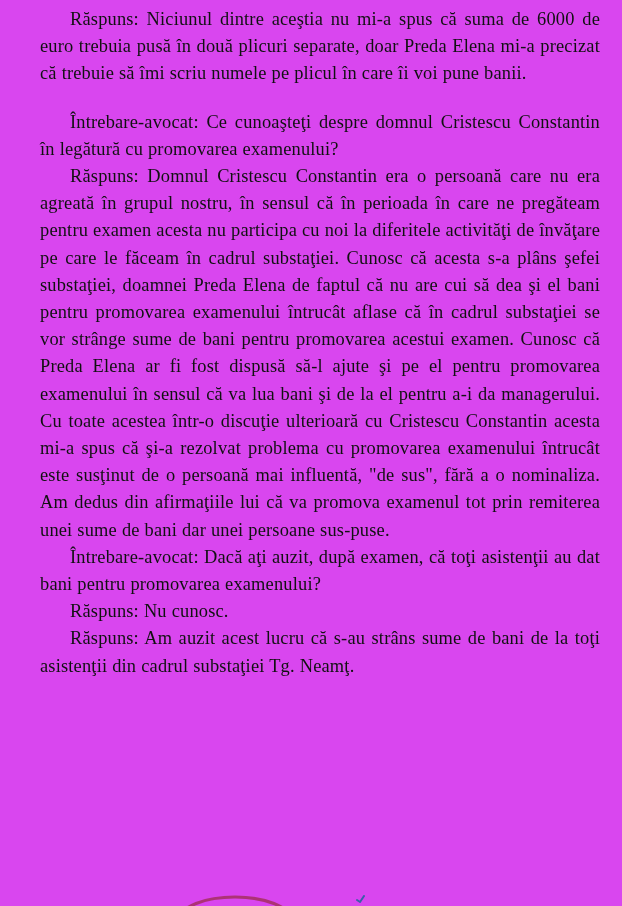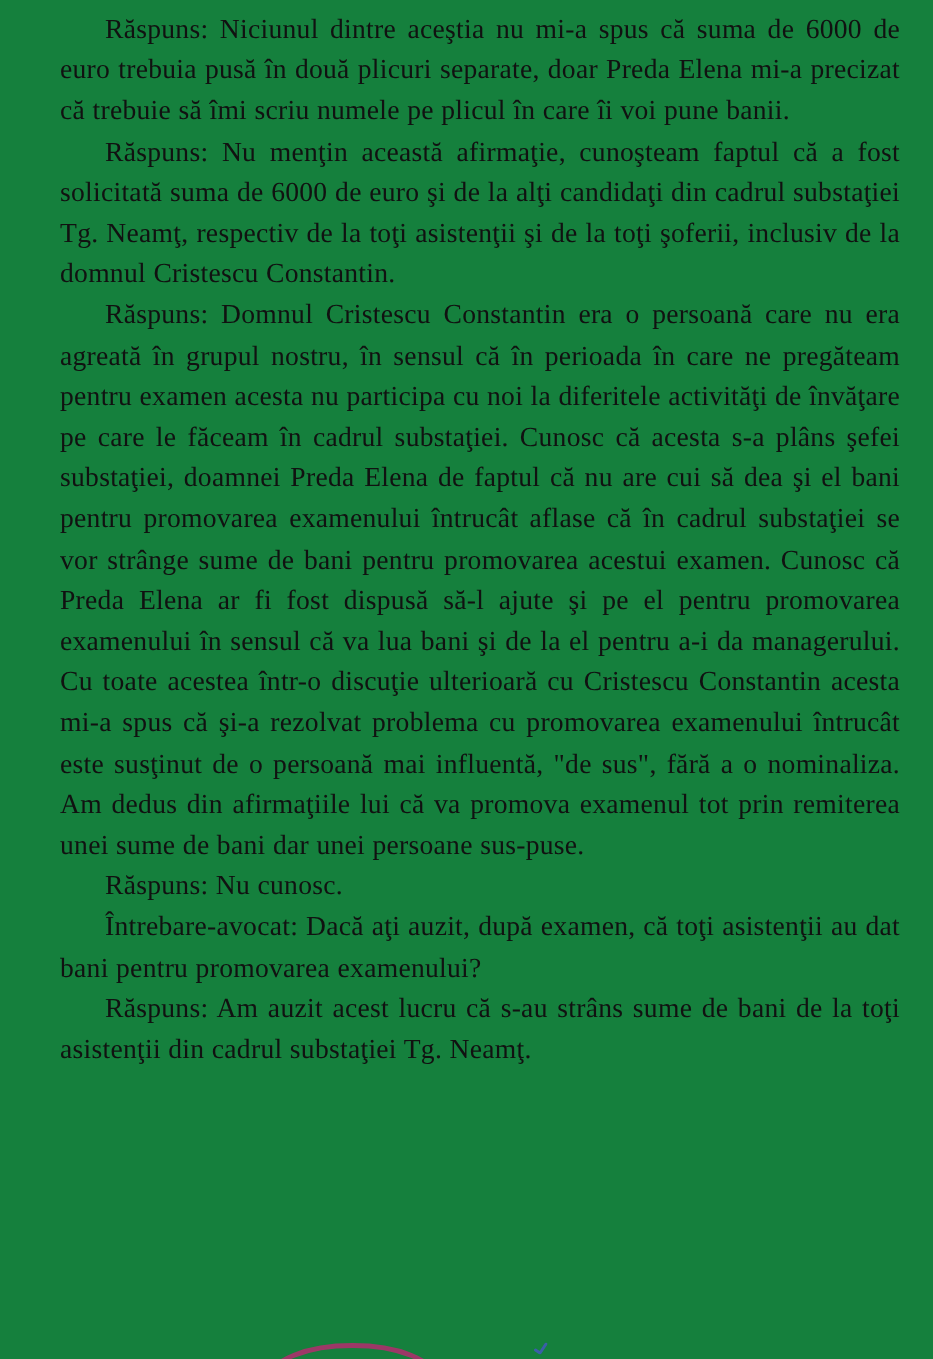--- a/index.html
+++ b/index.html
@@ -15,21 +15,21 @@
     color: #111111;
     overflow: hidden;
     position: relative;
   }
   #page {
     position: absolute;
     left: 0;
     top: 0;
     width: 622px;
     height: 906px;
-    background: #15803d;
+    background: #d946ef;
     overflow: hidden;
   }
   #text-column {
     position: absolute;
     left: 40px;
     top: 6px;
     width: 560px;
   }
   .para {
     margin: 0;
@@ -69,24 +69,24 @@
     height: 8px;
   }
 </style>
 </head>
 <body>
 
 <div id="page">
 
   <div id="text-column">
     <p class="para">Răspuns: Niciunul dintre aceştia nu mi-a spus că suma de 6000 de euro trebuia pusă în două plicuri separate, doar Preda Elena mi-a precizat că trebuie să îmi scriu numele pe plicul în care îi voi pune banii.</p>
-    <p class="para">Răspuns: Nu menţin această afirmaţie, cunoşteam faptul că a fost solicitată suma de 6000 de euro şi de la alţi candidaţi din cadrul substaţiei Tg. Neamţ, respectiv de la toţi asistenţii şi de la toţi şoferii, inclusiv de la domnul Cristescu Constantin.</p>
+    <p class="para gap-before">Întrebare-avocat: Ce cunoaşteţi despre domnul Cristescu Constantin în legătură cu promovarea examenului?</p>
     <p class="para">Răspuns: Domnul Cristescu Constantin era o persoană care nu era agreată în grupul nostru, în sensul că în perioada în care ne pregăteam pentru examen acesta nu participa cu noi la diferitele activităţi de învăţare pe care le făceam în cadrul substaţiei. Cunosc că acesta s-a plâns şefei substaţiei, doamnei Preda Elena de faptul că nu are cui să dea şi el bani pentru promovarea examenului întrucât aflase că în cadrul substaţiei se vor strânge sume de bani pentru promovarea acestui examen. Cunosc că Preda Elena ar fi fost dispusă să-l ajute şi pe el pentru promovarea examenului în sensul că va lua bani şi de la el pentru a-i da managerului. Cu toate acestea într-o discuţie ulterioară cu Cristescu Constantin acesta mi-a spus că şi-a rezolvat problema cu promovarea examenului întrucât este susţinut de o persoană mai influentă, "de sus", fără a o nominaliza. Am dedus din afirmaţiile lui că va promova examenul tot prin remiterea unei sume de bani dar unei persoane sus-puse.</p>
+    <p class="para">Întrebare-avocat: Dacă aţi auzit, după examen, că toţi asistenţii au dat bani pentru promovarea examenului?</p>
     <p class="para">Răspuns: Nu cunosc.</p>
-    <p class="para">Întrebare-avocat: Dacă aţi auzit, după examen, că toţi asistenţii au dat bani pentru promovarea examenului?</p>
     <p class="para">Răspuns: Am auzit acest lucru că s-au strâns sume de bani de la toţi asistenţii din cadrul substaţiei Tg. Neamţ.</p>
 
   </div>
 
   <div id="annotation-layer">
     <svg id="oval-annotation" viewBox="0 0 118 44" xmlns="http://www.w3.org/2000/svg">
       <ellipse cx="59" cy="26" rx="55" ry="22" fill="none" stroke="#A8326A" stroke-width="3.2" stroke-linecap="round" opacity="0.92"></ellipse>
     </svg>
     <svg id="blue-tick" viewBox="0 0 9 8" xmlns="http://www.w3.org/2000/svg">
       <path d="M1 5 L4 7 L8 1" fill="none" stroke="#3A5FA8" stroke-width="2" stroke-linecap="round" stroke-linejoin="round"></path>

